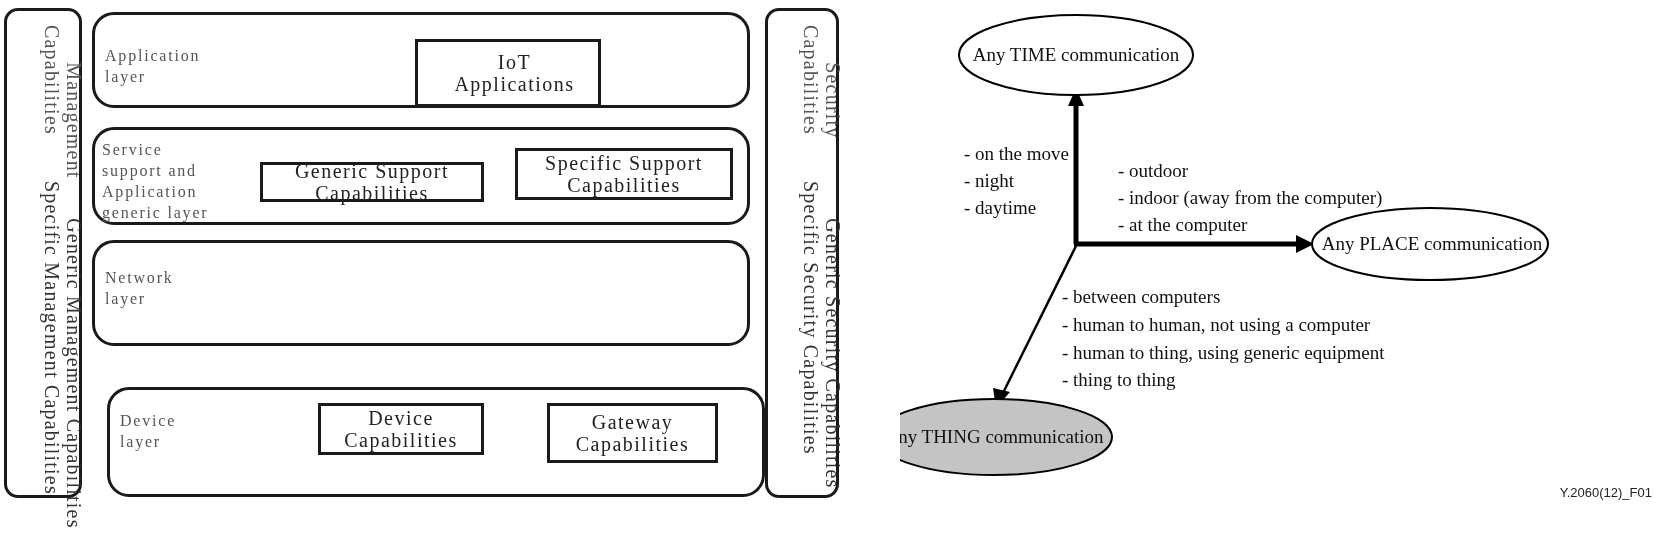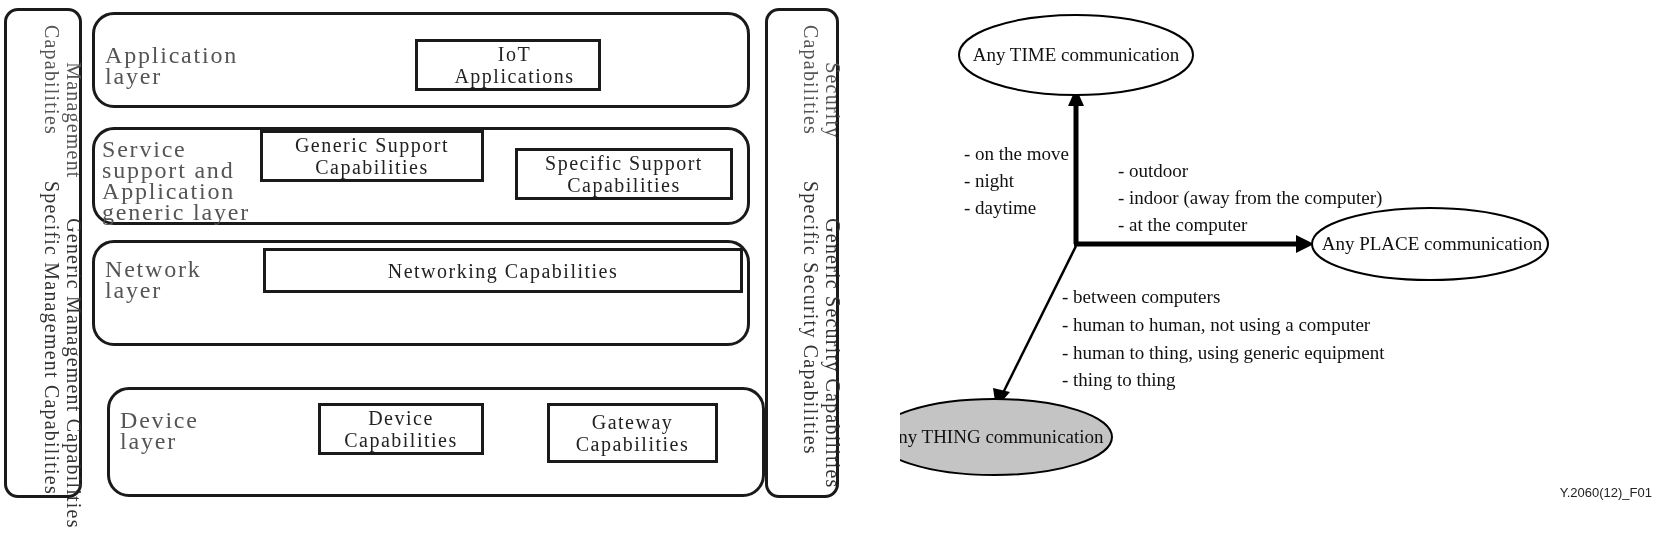--- a/index.html
+++ b/index.html
@@ -4,21 +4,21 @@
   <style>
     html, body { margin: 0; padding: 0; background: #ffffff; }
     body { width: 1676px; height: 533px; position: relative; overflow: hidden;
            font-family: "Liberation Serif", "DejaVu Serif", serif; color: #222; }
     .abs { position: absolute; box-sizing: border-box; }
     .rbox { border: 3px solid #1a1a1a; border-radius: 22px; background: #fff; }
     .side { border: 3px solid #1a1a1a; border-radius: 14px; background: #fff; }
     .cap { border: 3px solid #1a1a1a; background: #fff; display: flex;
            align-items: center; justify-content: center; text-align: center;
            font-size: 20px; letter-spacing: 1.5px; line-height: 22px; color: #222; }
-    .layer-label { font-size: 24px; letter-spacing: 1.8px; line-height: 21px; color: #555; }
+    .layer-label { font-size: 16px; letter-spacing: 1.8px; line-height: 21px; color: #555; }
     .vert { writing-mode: vertical-rl; font-size: 20px; letter-spacing: 1.2px;
             line-height: 22px; color: #333; white-space: pre; }
     .vert.title { color: #555; }
     svg text { font-family: "Liberation Serif", "DejaVu Serif", serif; }
     .li { font-size: 19px; fill: #111; }
     .ell-text { font-size: 19px; fill: #111; }
     .code { font-family: "Liberation Sans", "DejaVu Sans", sans-serif; font-size: 13px; fill: #222; }
   </style>
 </head>
 <body>
@@ -32,56 +32,53 @@
     <div class="abs vert" style="left:12px; top:170px;">
       <span>Generic Management Capabilities</span><br><span>Specific Management Capabilities</span>
     </div>
   </div>
 
   <div class="abs rbox" style="left:92px; top:12px; width:658px; height:96px;">
     <div class="abs layer-label" style="left:10px; top:30px;">
       <span>Application</span><br>
       <span>layer</span>
     </div>
-    <div class="abs cap" style="left:320px; top:24px; width:186px; height:52px;padding-left:13px;">
+    <div class="abs cap" style="left:320px; top:24px; width:186px; height:68px;padding-left:13px;">
       <div>
         <span>IoT</span><br>
         <span>Applications</span>
       </div>
     </div>
   </div>
 
   <div class="abs rbox" style="left:92px; top:127px; width:658px; height:98px;font-family:Liberation Serif, serif;">
     <div class="abs layer-label" style="left:7px; top:9px;">
       <span>Service</span><br>
       <span>support and</span><br>
       <span>Application</span><br>
       <span>generic layer</span>
     </div>
-    <div class="abs cap" style="left:165px; top:0; width:224px; height:52px;">
+    <div class="abs cap" style="left:165px; top:32px; width:224px; height:40px;">
       <div>
         <span>Generic Support</span><br>
         <span>Capabilities</span>
       </div>
     </div>
     <div class="abs cap" style="left:420px; top:18px; width:218px; height:52px;">
       <div>
         <span>Specific Support</span><br>
         <span>Capabilities</span>
       </div>
     </div>
   </div>
 
   <div class="abs rbox" style="left:92px; top:240px; width:658px; height:106px;">
-    <div class="abs layer-label" style="left:10px; top:16px;">
+    <div class="abs layer-label" style="left:10px; top:24px;">
       <span>Network</span><br>
       <span>layer</span>
-    </div>
-    <div class="abs cap" style="left:168px; top:5px; width:480px; height:45px;">
-      <span style="white-space:pre;">Networking Capabilities</span>
     </div>
   </div>
 
   <div class="abs rbox" style="left:92px; top:387px; width:658px; height:110px;margin-left:15px;">
     <div class="abs layer-label" style="left:10px; top:20px;">
       <span>Device</span><br>
       <span>layer</span>
     </div>
     <div class="abs cap" style="left:208px; top:13px; width:166px; height:52px;">
       <div>

